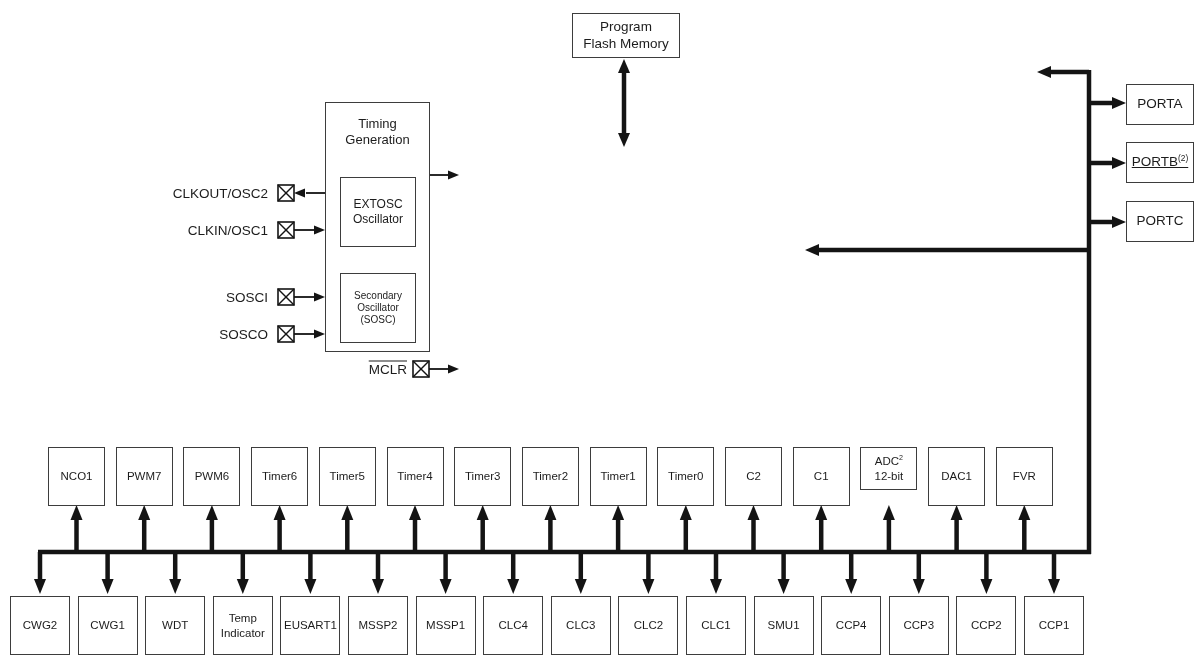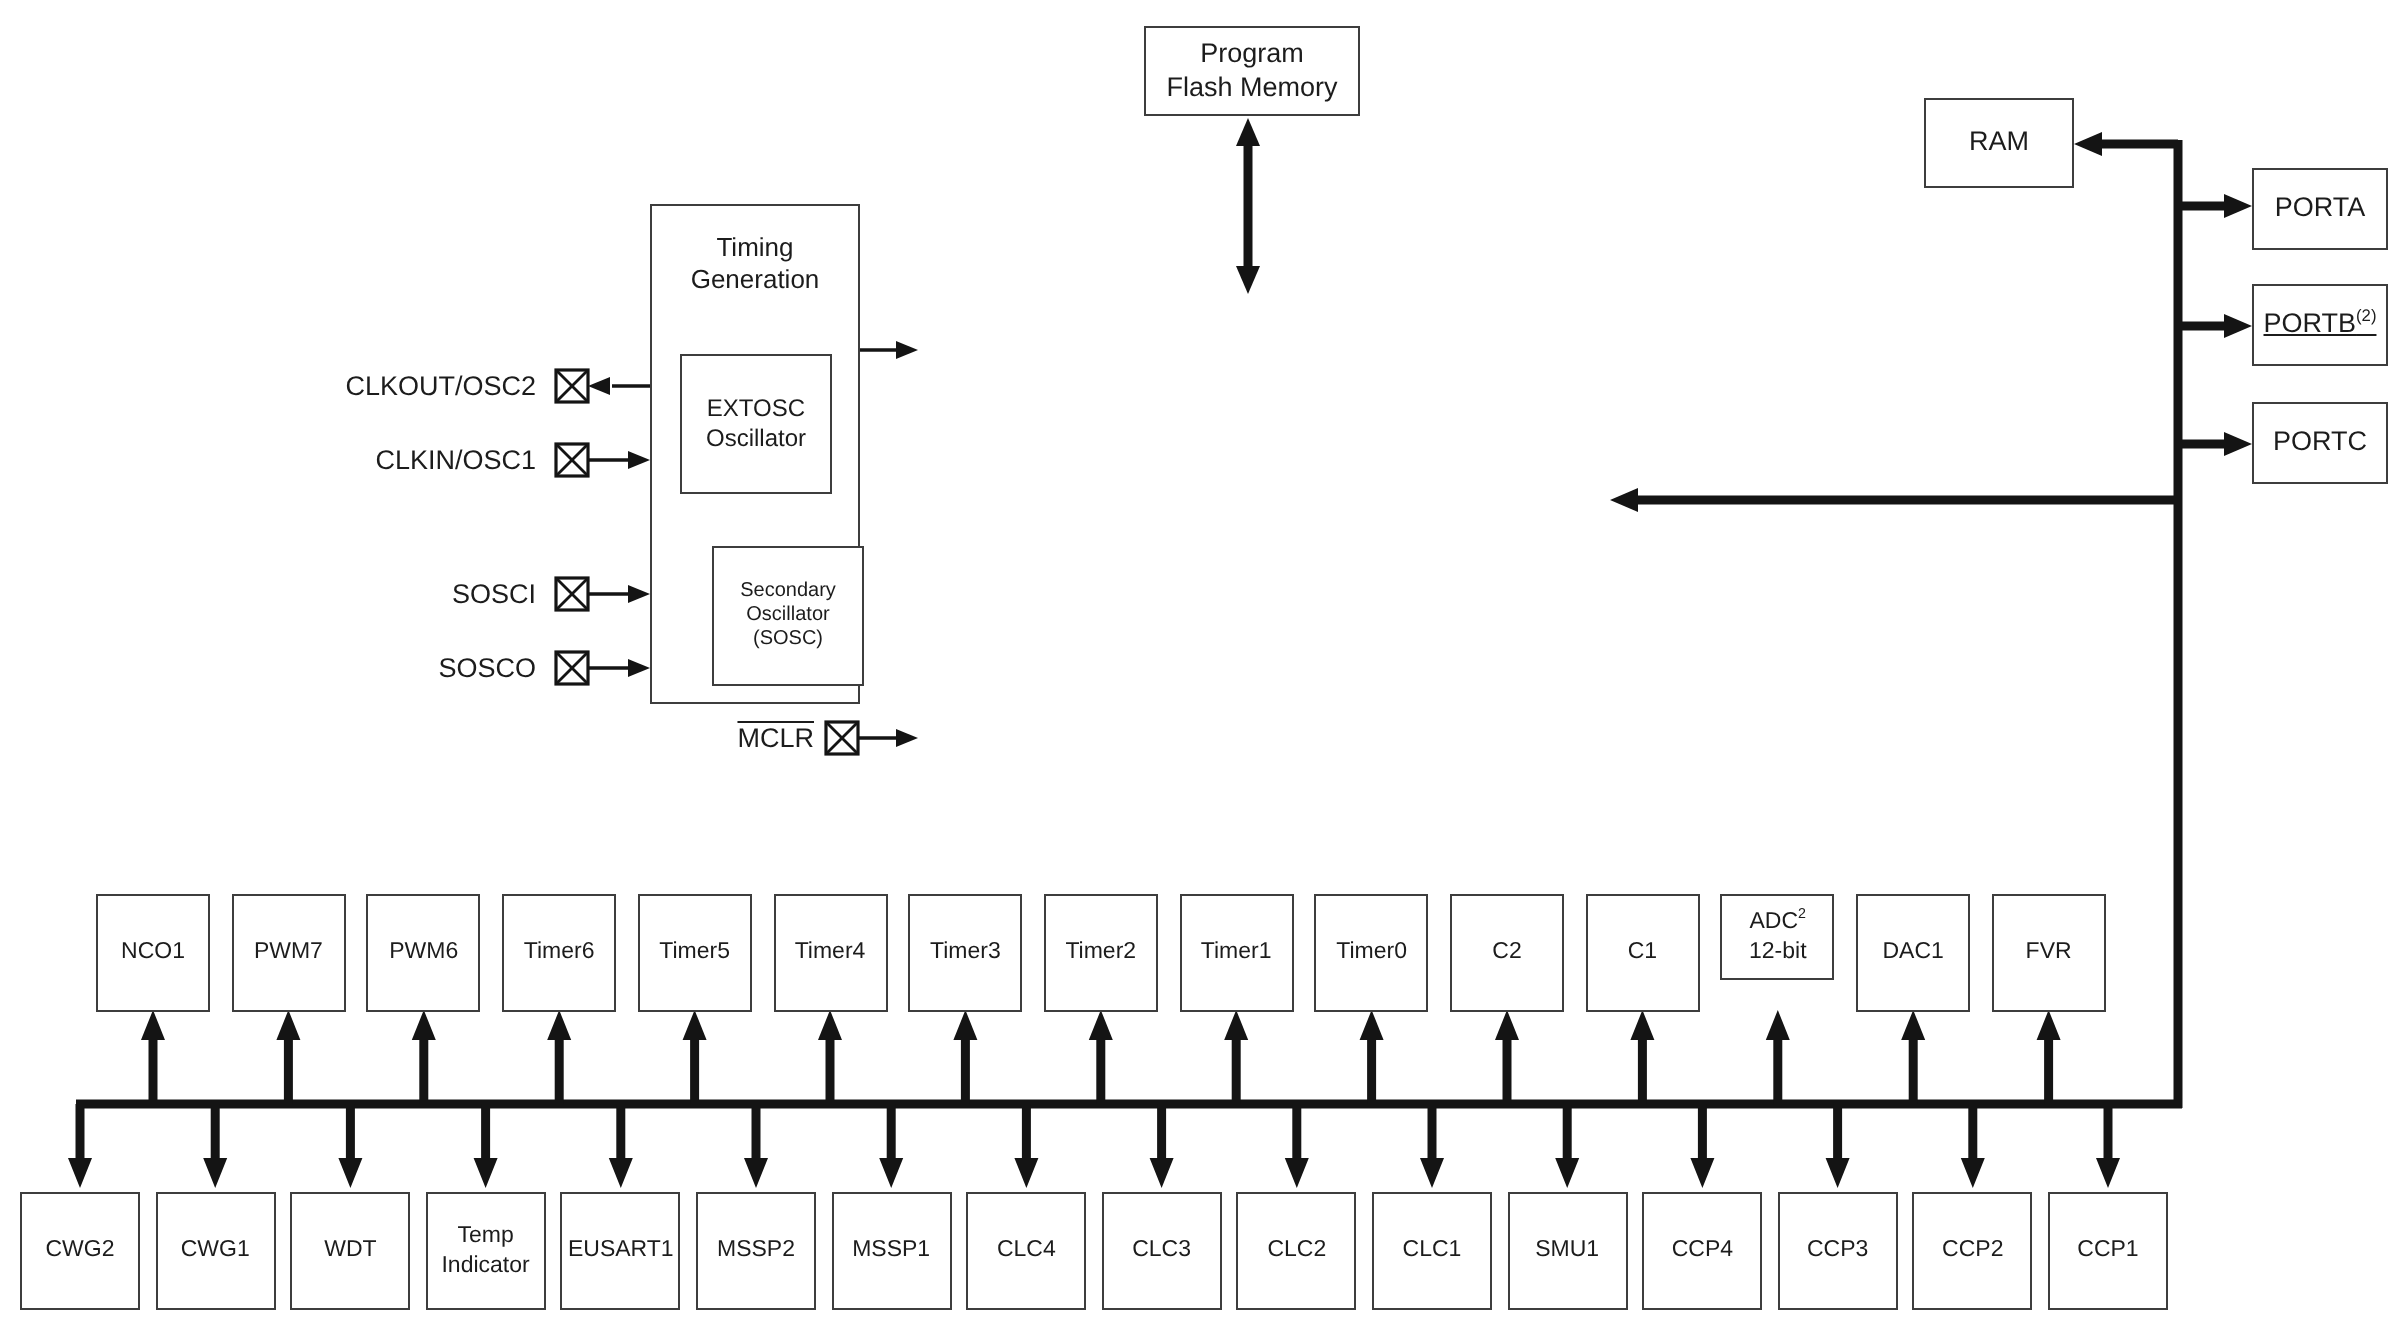--- a/index.html
+++ b/index.html
@@ -129,32 +129,31 @@
       <polygon points="918.8,594 912.8,579 924.8,579" fill="#141414"></polygon>
       <line x1="986.3999999999999" y1="552" x2="986.3999999999999" y2="581" stroke="#141414" stroke-width="4.5"></line>
       <polygon points="986.3999999999999,594 980.3999999999999,579 992.3999999999999,579" fill="#141414"></polygon>
       <line x1="1054" y1="552" x2="1054" y2="581" stroke="#141414" stroke-width="4.5"></line>
       <polygon points="1054,594 1048,579 1060,579" fill="#141414"></polygon>
     </svg>
 
   <div class="box" style="left:572px;top:13px;width:108px;height:45px;font-size:13.5px;">Program
 Flash Memory</div>
 
-  <div class="box" style="left:962px;top:49px;width:75px;height:45px;font-size:13.5px;">RAM</div>
 
 
   <div class="box vtop" style="left:325px;top:102px;width:105px;height:250px;font-size:13px;">
     <span>Timing
 Generation</span>
   </div>
 
   <div class="box" style="left:340px;top:177px;width:76px;height:70px;font-size:12px;">EXTOSC
 Oscillator</div>
 
-  <div class="box" style="left:356px;top:273px;width:76px;height:70px;font-size:10px;">Secondary
+  <div class="box" style="left:340px;top:273px;width:76px;height:70px;font-size:10px;">Secondary
 Oscillator
 (SOSC)</div>
 
   <div id="dyn">
       <div class="pin-label" style="left: 68px; top: 193px;">CLKOUT/OSC2</div>
       <div class="pin-label" style="left: 68px; top: 230px;">CLKIN/OSC1</div>
       <div class="pin-label" style="left: 68px; top: 297px;">SOSCI</div>
       <div class="pin-label" style="left: 68px; top: 334px;">SOSCO</div>
       <div class="pin-label ol" style="left: 207px; top: 369px;">MCLR</div>
       <div class="box" style="left: 1126px; top: 84px; width: 68px; height: 41px; font-size: 13.5px;"><span>PORTA</span></div>

